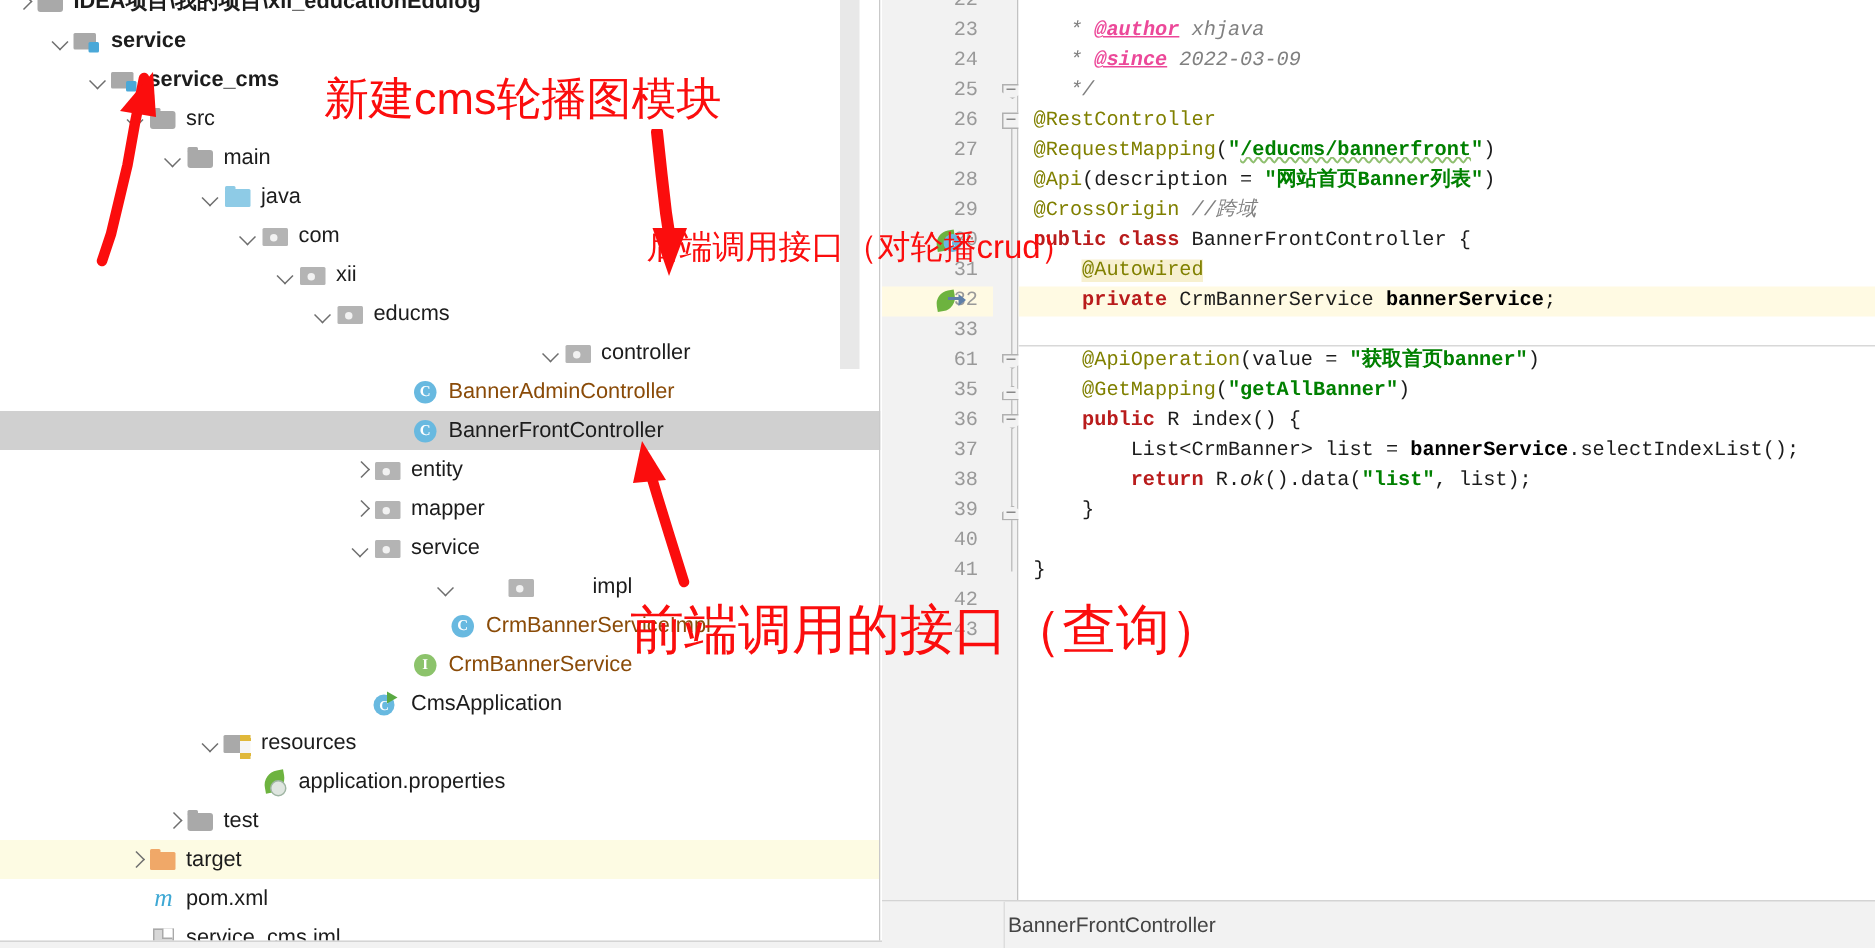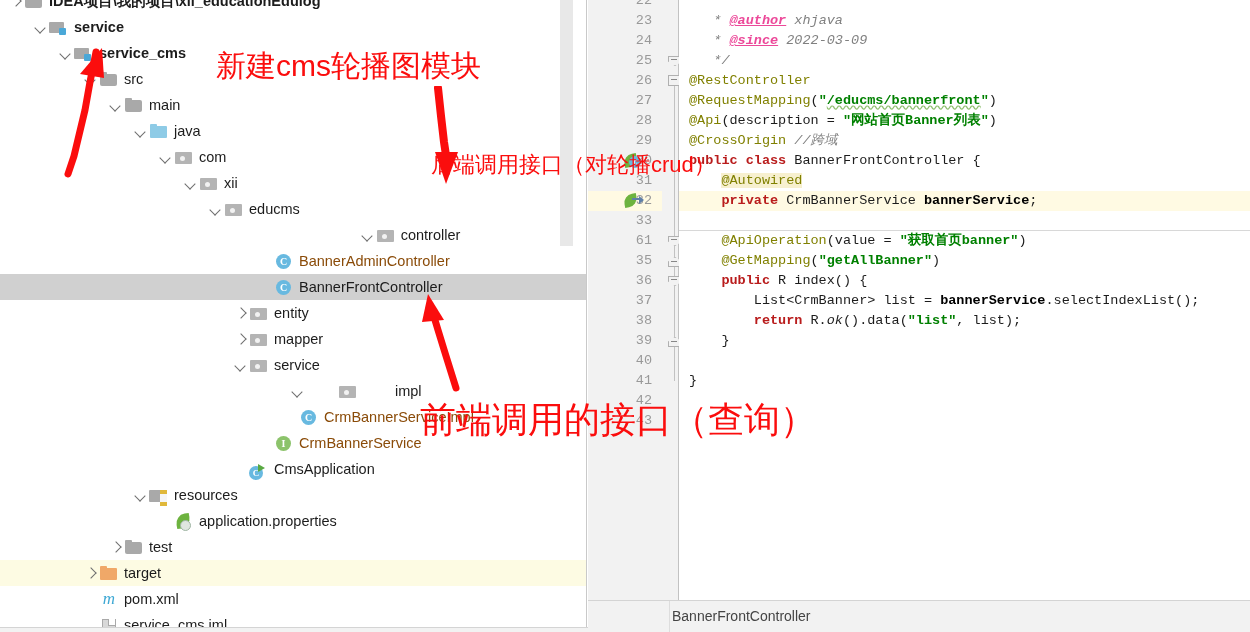--- a/index.html
+++ b/index.html
@@ -489,21 +489,21 @@
           <div class="arrow "></div>
           <div class="ico ic-class"></div>
           <span class="lbl c-mod">CrmBannerServiceImpl</span>
         </div>
         <div class="tree-row" style="position: absolute; left: 0px; right: 0px; top: 430px;">
           <div style="width: 258px; flex: 0 0 258px;"></div>
           <div class="arrow "></div>
           <div class="ico ic-interface"></div>
           <span class="lbl c-mod">CrmBannerService</span>
         </div>
-        <div class="tree-row" style="position: absolute; left: 0px; right: 0px; top: 456px; align-items: flex-end;">
+        <div class="tree-row" style="position: absolute; left: 0px; right: 0px; top: 456px;">
           <div style="width: 233px; flex: 0 0 233px;"></div>
           <div class="arrow "></div>
           <div class="ico ic-runclass"></div>
           <span class="lbl c-norm">CmsApplication</span>
         </div>
         <div class="tree-row" style="position: absolute; left: 0px; right: 0px; top: 482px;">
           <div style="width: 133px; flex: 0 0 133px;"></div>
           <div class="arrow down"></div>
           <div class="ico ic-resources"></div>
           <span class="lbl c-norm">resources</span>

